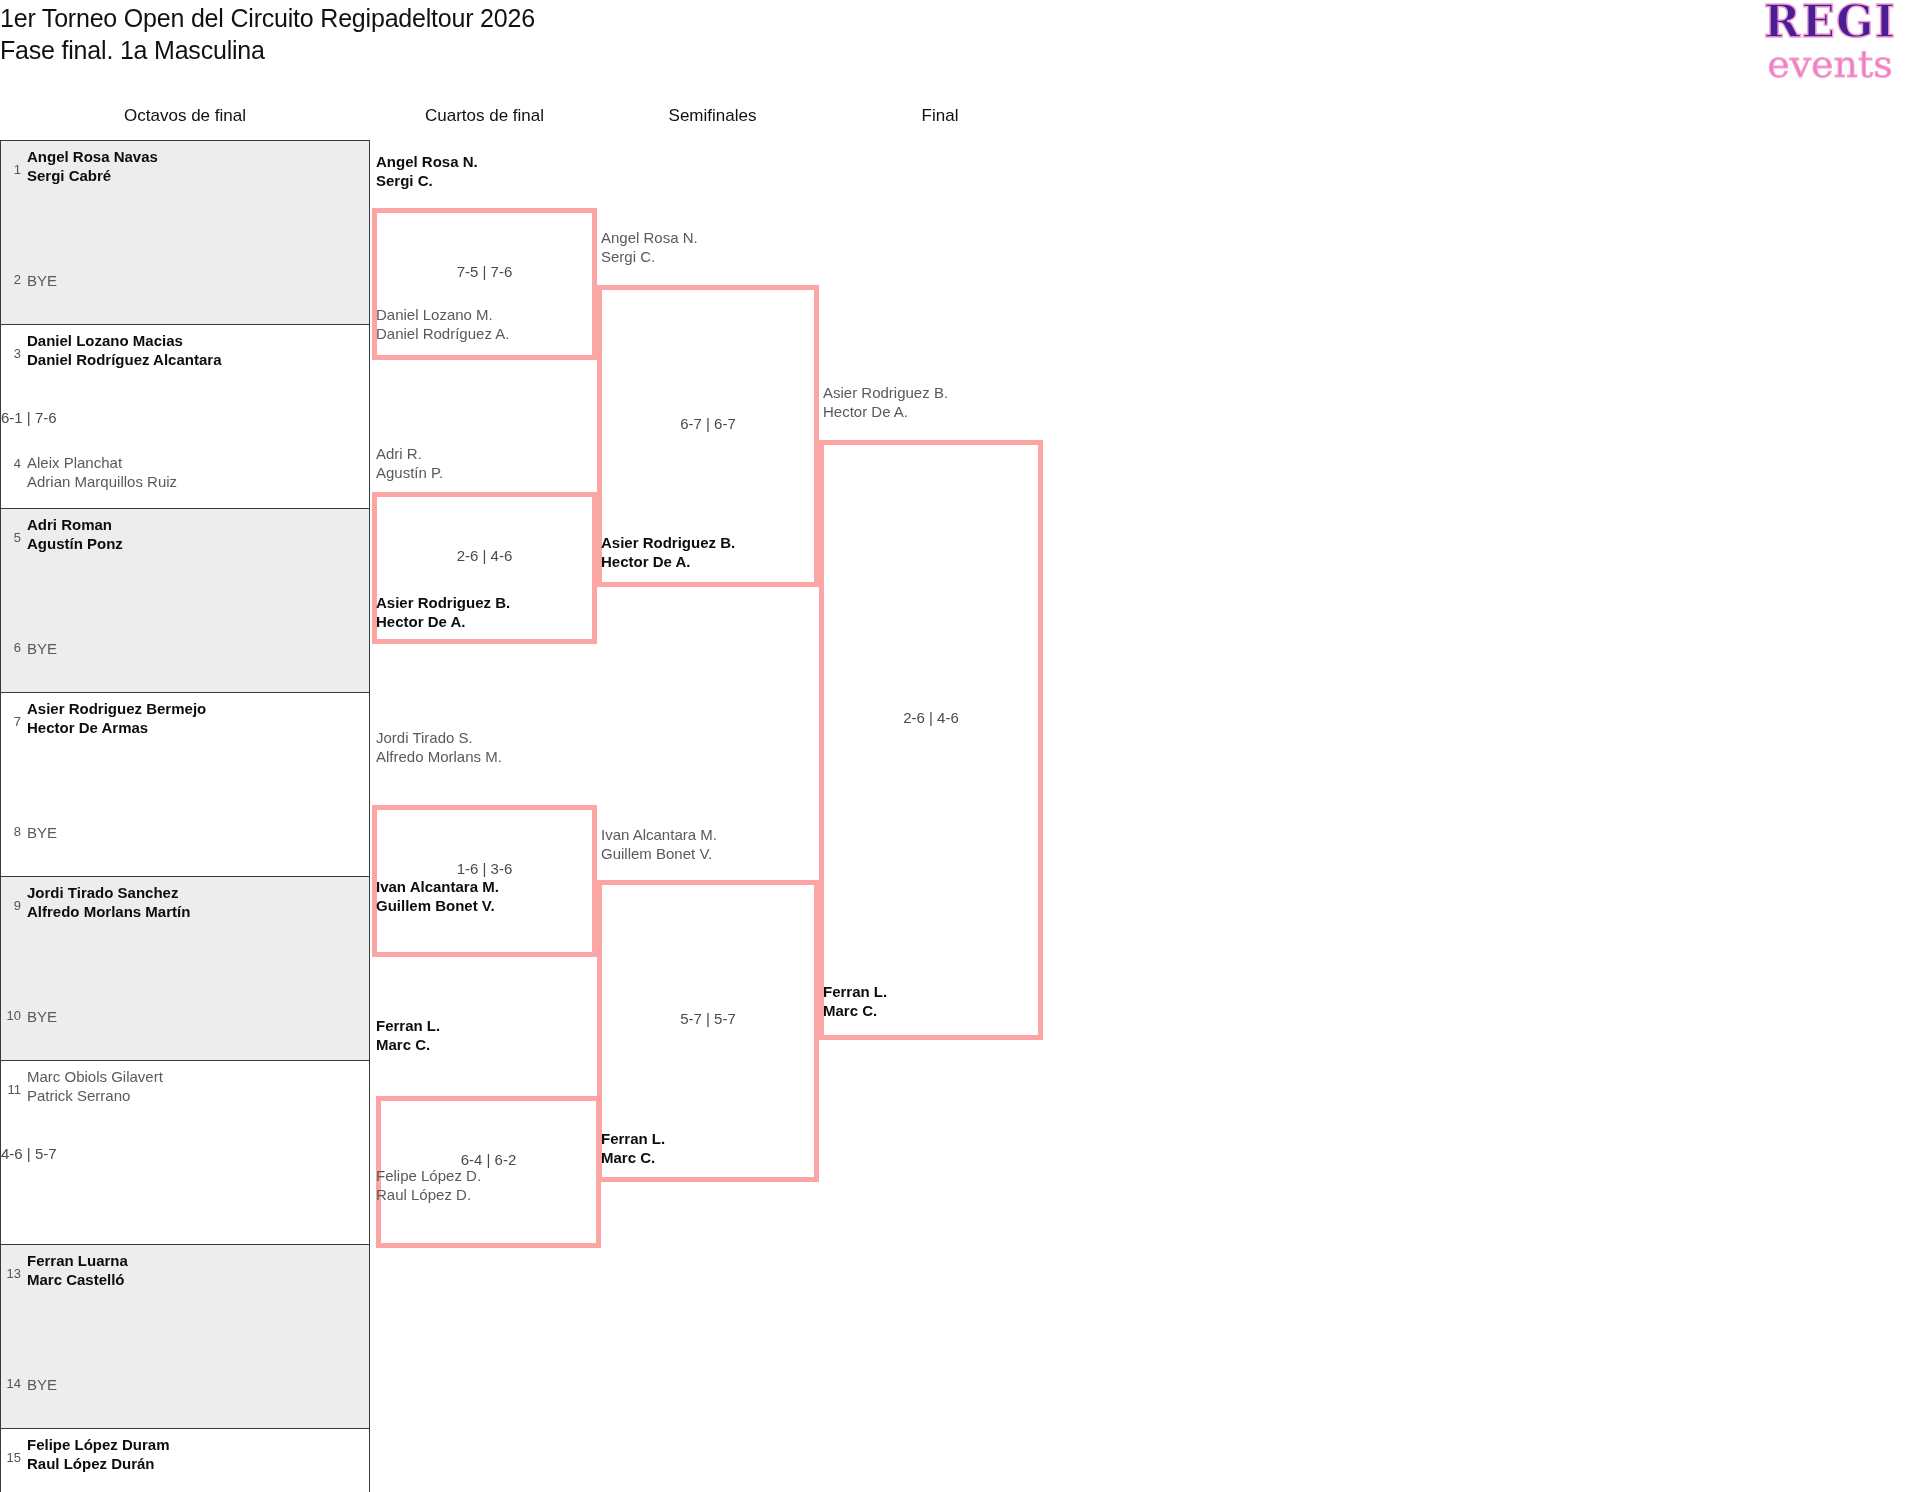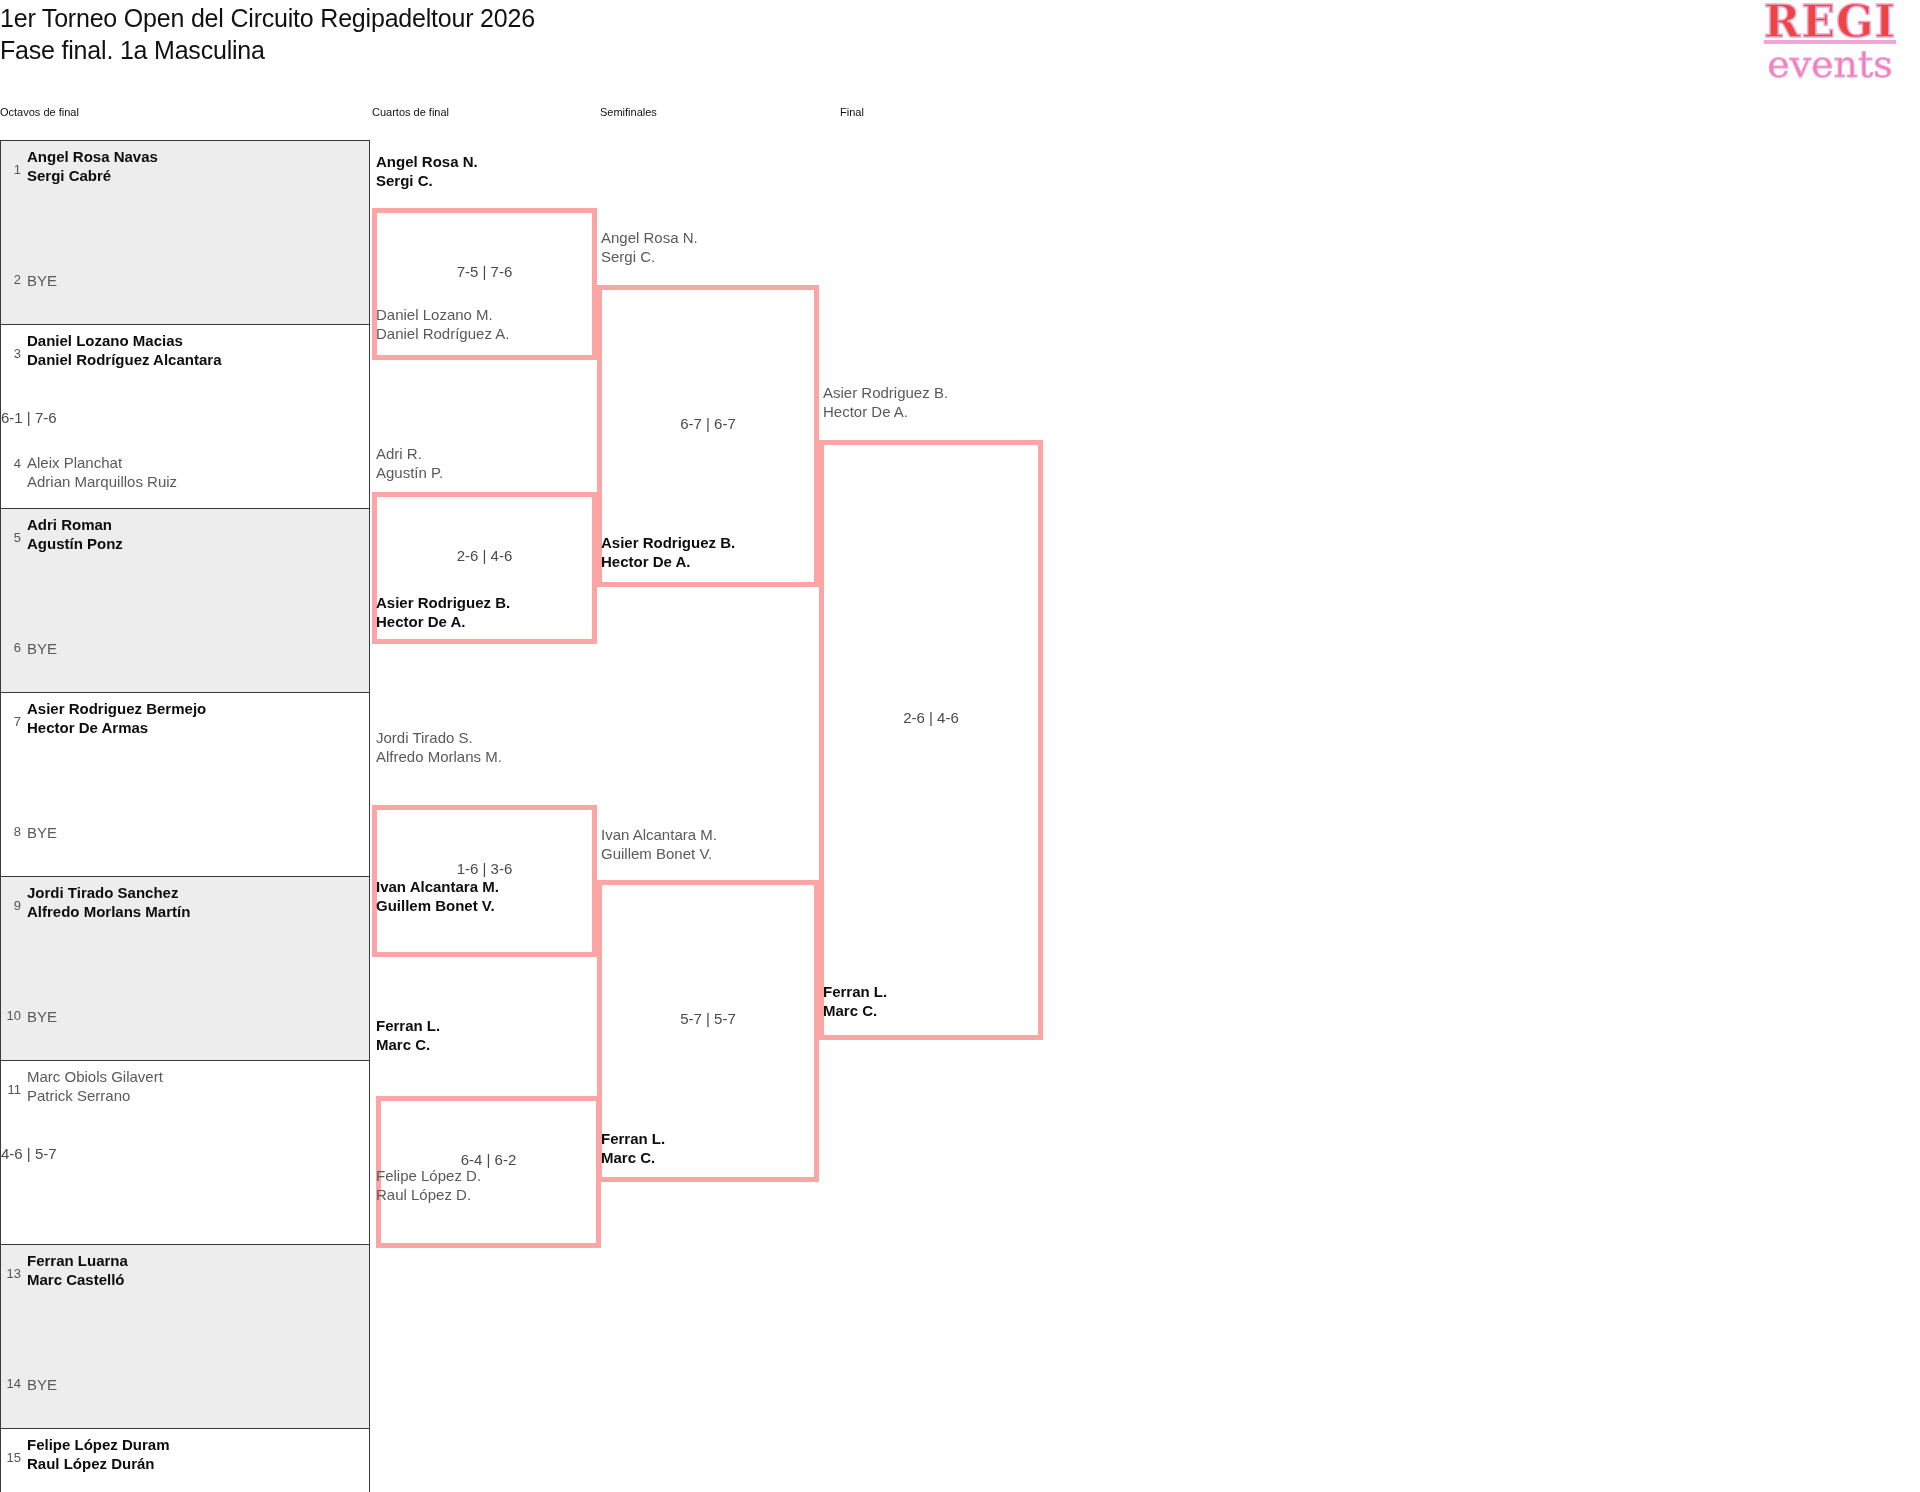--- a/index.html
+++ b/index.html
@@ -13,33 +13,33 @@
   }
   #root { position: relative; width: 1920px; height: 1492px; }
 
   
   .title-block { position: absolute; left: 0px; top: 2px; }
   .title-line { font-size: 25px; font-weight: 400; line-height: 32px; color: #111; letter-spacing: -0.2px; white-space: nowrap; }
 
   .logo { position: absolute; right: 0px; top: 0px; width: 180px; height: 92px; text-align: center; }
   .logo-regi {
     font-family: "DejaVu Serif", serif; font-weight: 700; font-size: 44px; line-height: 44px;
-    color: #ef4444; letter-spacing: 1px; text-decoration: underline;
+    color: #4c1d95; letter-spacing: 1px;
     -webkit-text-stroke: 1.5px #f0a6d4;
   }
   .logo-events {
     font-family: "DejaVu Serif", serif; font-weight: 400; font-size: 38px; line-height: 40px;
     color: #f07ec0; letter-spacing: 0px;
     -webkit-text-stroke: 1px #f0a6d4;
   }
 
   
   .round-head {
     position: absolute; top: 106px;
-    font-size: 11px; font-weight: 400; color: #111; text-align: left;
+    font-size: 17px; font-weight: 400; color: #111; text-align: center;
     white-space: nowrap;
   }
 
   
   .r1 { position: absolute; left: 0px; top: 140px; width: 370px; border: 1px solid #3a3a3a; border-bottom: none; }
   .r1-block { position: relative; height: 184px; border-bottom: 1px solid #3a3a3a; }
   .r1-block.shade { background: #ededed; }
   .r1-slot { position: absolute; left: 0; width: 100%; height: 46px; display: flex; align-items: flex-start; }
   .r1-slot.top { top: 6px; }
   .r1-slot.bot { top: 128px; }

